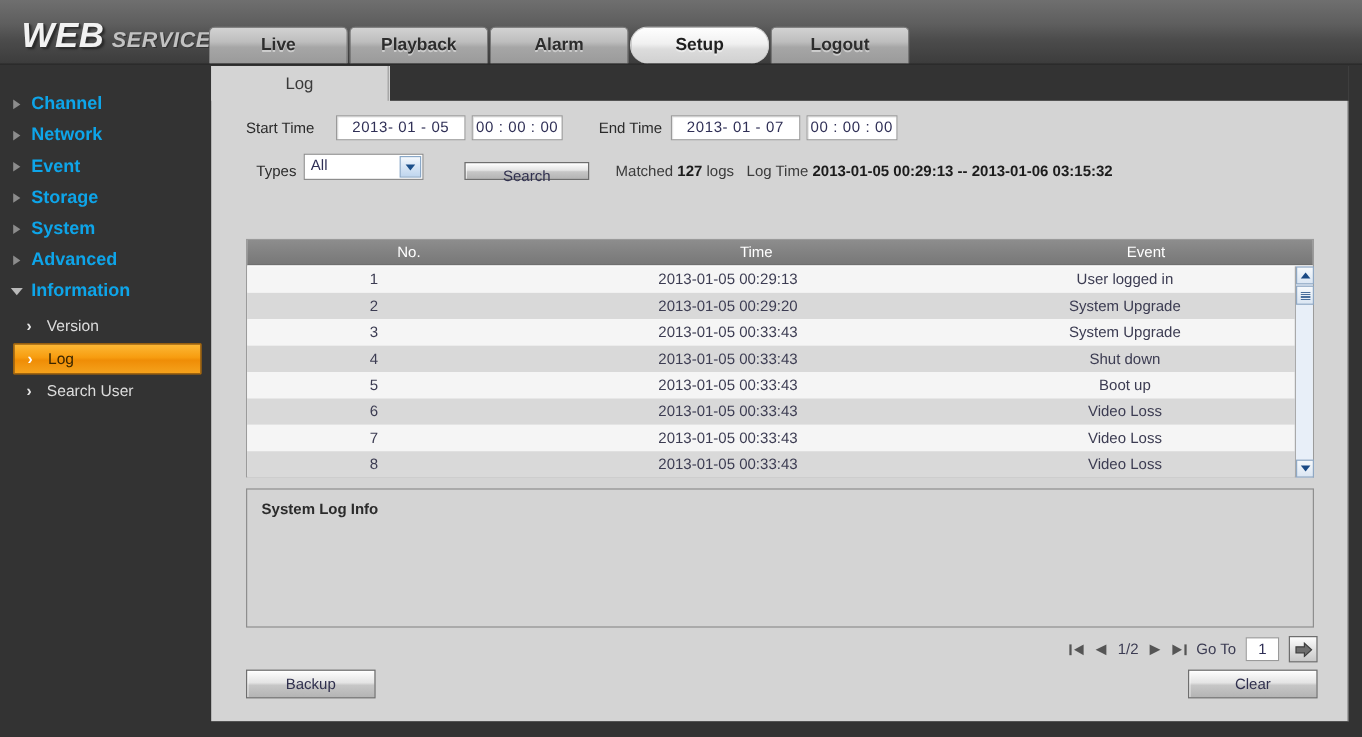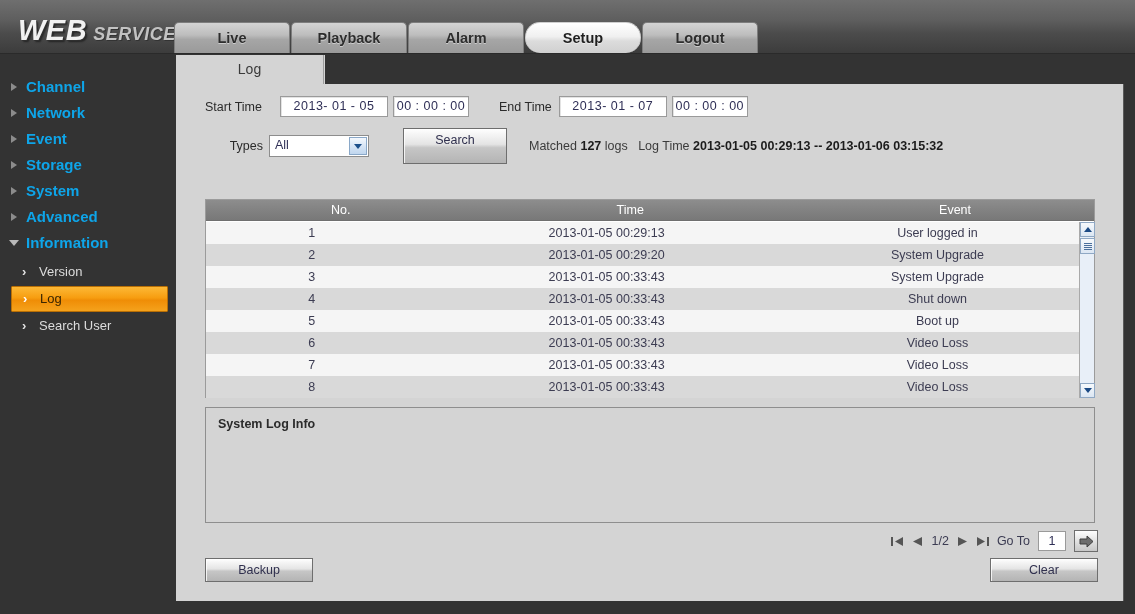--- a/index.html
+++ b/index.html
@@ -144,21 +144,21 @@
   }
 
   .btn3d {
     display: inline-block; vertical-align: middle; text-align: center;
     font-size: 12.5px; color: #30304e;
     background: linear-gradient(to bottom, #fefefe 0%, #e4e4e4 45%, #c6c6c6 55%, #b4b4b4 100%);
     border: 1px solid #6e6e6e;
     box-shadow: inset 1px 1px 0 rgba(255,255,255,.8);
     cursor: pointer; user-select: none;
   }
-  .btn-search { width: 104px; height: 36px; line-height: 22px; }
+  .btn-search { width: 104px; height: 15px; line-height: 22px; }
   .btn-backup { width: 108px; height: 24px; line-height: 22px; }
   .btn-clear  { width: 108px; height: 24px; line-height: 22px; }
 
   .matched { font-size: 12.5px; color: #3b3b3b; white-space: nowrap; }
   .matched b { color: #1c1c1c; }
 
   
   .tablewrap {
     position: absolute; left: 29px; top: 115px;
     width: 890px; height: 199px;
@@ -318,21 +318,21 @@
 
       <div class="formrow" style="left:29px; top:12px; display:flex; align-items:center;">
         <span class="lbl">Start Time</span>
         <span class="txtbox datebox" style="margin-left:18px;">2013-  01  -  05</span>
         <span class="txtbox timebox" style="margin-left:5px;">00 : 00 : 00</span>
         <span class="lbl" style="margin-left:30px;">End Time</span>
         <span class="txtbox datebox" style="margin-left:7px;">2013-  01  -  07</span>
         <span class="txtbox timebox" style="margin-left:5px;">00 : 00 : 00</span>
       </div>
 
-      <div class="formrow" style="left:45px; top:44px; display:flex; align-items:center;">
+      <div class="formrow" style="left:29px; top:44px; display:flex; align-items:flex-end;">
         <span class="lbl" style="width:42px; text-align:right;">Types</span>
         <span class="selectbox" style="margin-left:6px;">
           <span class="sel-val">All</span>
           <span class="sel-btn">
               <i></i>
             </span>
         </span>
         <span class="btn3d btn-search" style="margin-left:34px;">Search</span>
         <span class="matched" style="margin-left:22px;">
           <span>Matched</span>

